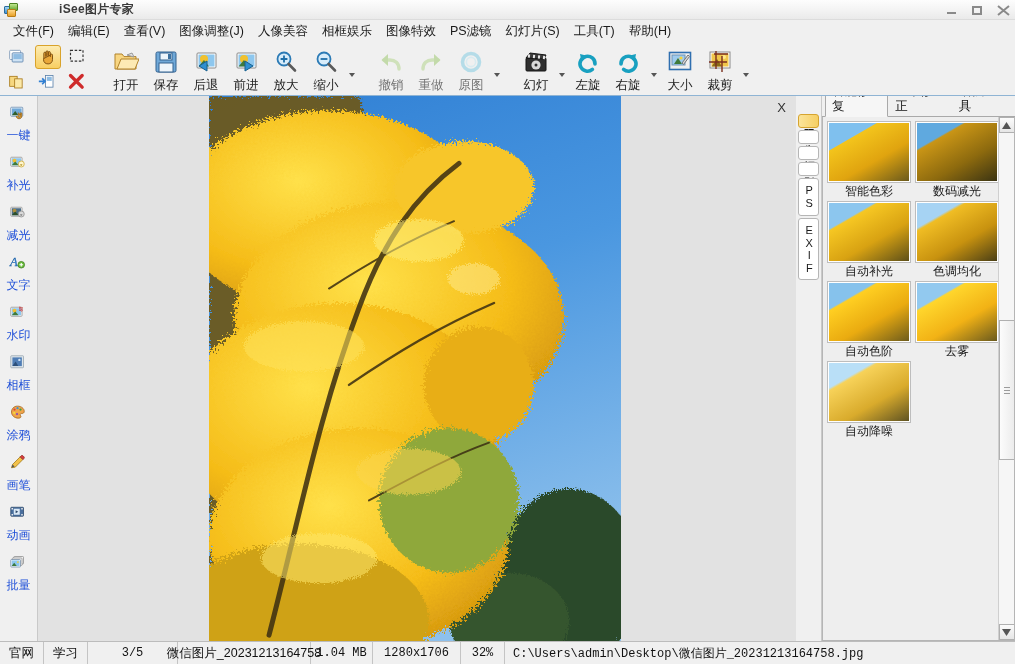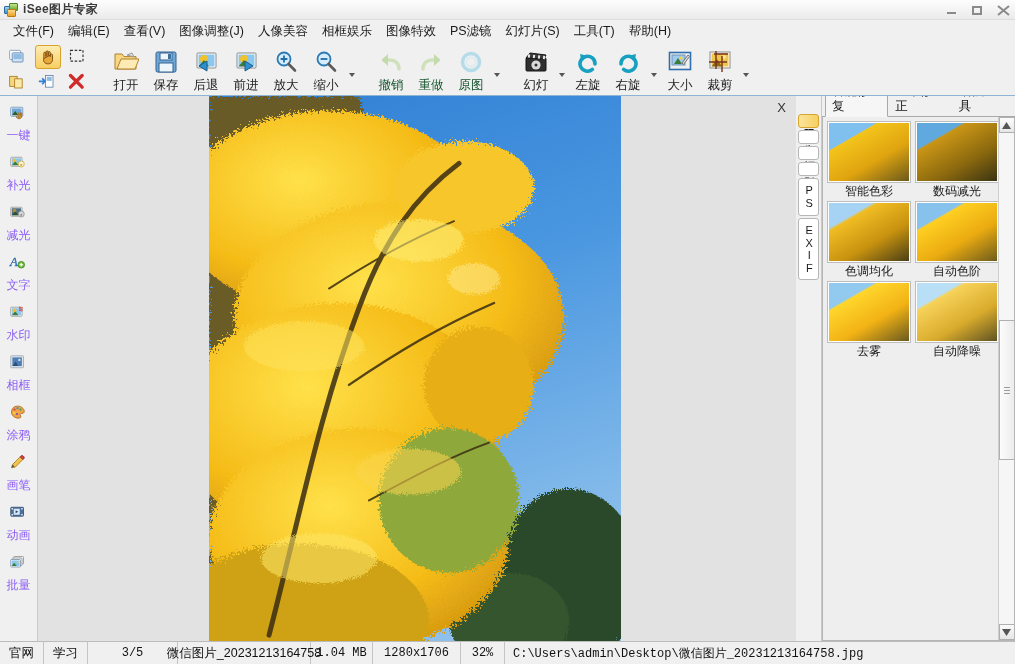--- a/index.html
+++ b/index.html
@@ -21,20 +21,21 @@
   
   #titlebar {
     height: 20px;
     background: linear-gradient(to bottom, #fdfdfd 0%, #f3f3f3 55%, #eaeaea 100%);
     border-bottom: 1px solid #dcdcdc;
     display: flex;
     align-items: center;
     padding-left: 4px;
     flex: 0 0 20px;
     position: relative;
+    gap: 36px;
   }
   #app-icon {
     width: 14px; height: 14px;
     margin-right: 5px;
     position: relative;
     flex: 0 0 auto;
   }
   #app-icon .sq1 {
     position: absolute; left: 0; top: 3px; width: 9px; height: 8px;
     background: linear-gradient(to bottom,#9fd3f2,#3f8fd0);
@@ -136,21 +137,21 @@
     padding-top: 3px;
     cursor: default;
     border: 1px solid transparent;
     border-radius: 3px;
     flex: 0 0 auto;
   }
   .tb-btn .ico { height: 28px; display:flex; align-items:center; justify-content:center; }
   .tb-btn .lbl {
     font-size: 12.5px; color: #222; margin-top: 1px; white-space: nowrap;
   }
-  .tb-btn.disabled .lbl { color: #14532d; }
+  .tb-btn.disabled .lbl { color: #737373; }
   .tb-caret {
     width: 12px;
     display: flex; align-items: center; justify-content: center;
     padding-top: 10px;
     cursor: default;
     flex: 0 0 12px;
   }
   .caret-tri {
     width:0;height:0;
     border-left:3.5px solid transparent;
@@ -180,21 +181,21 @@
   }
   .lb-item {
     width: 38px;
     height: 50px;
     display: flex; flex-direction: column;
     align-items: center; justify-content: flex-start;
     cursor: default;
     border: 1px solid transparent;
   }
   .lb-item .ico { height: 26px; display:flex; align-items:center; justify-content:center; }
-  .lb-item .lbl { font-size: 12px; color:#8b5cf6; line-height: 14px; margin-top:1px; }
+  .lb-item .lbl { font-size: 12px; color:#1d4ed8; line-height: 14px; margin-top:1px; }
 
   
   #workspace {
     flex: 1 1 auto;
     position: relative;
     background: #e2e2e2;
     overflow: hidden;
     min-width: 0;
   }
   #canvas-wrap {
@@ -877,20 +878,26 @@
               <div class="fx-thumb">
                 <div class="inner" style="background: linear-gradient(150deg, rgb(127, 192, 238) 0%, rgb(127, 192, 238) 26%, rgb(243, 196, 28) 27%, rgb(224, 164, 15) 62%, rgb(107, 90, 28) 100%);"></div>
               </div>
               <div class="fx-label">智能色彩</div>
             </div>
             <div class="fx-cell">
               <div class="fx-thumb">
                 <div class="inner" style="background: linear-gradient(150deg, rgb(95, 169, 223) 0%, rgb(95, 169, 223) 25%, rgb(201, 149, 22) 27%, rgb(141, 106, 14) 64%, rgb(59, 52, 19) 100%);"></div>
               </div>
               <div class="fx-label">数码减光</div>
+            </div>
+            <div class="fx-cell">
+              <div class="fx-thumb">
+                <div class="inner" style="background: linear-gradient(150deg, rgb(140, 198, 238) 0%, rgb(140, 198, 238) 25%, rgb(246, 199, 35) 27%, rgb(216, 162, 18) 62%, rgb(94, 80, 25) 100%);"></div>
+              </div>
+              <div class="fx-label">自动补光</div>
             </div>
             <div class="fx-cell">
               <div class="fx-thumb">
                 <div class="inner" style="background: linear-gradient(150deg, rgb(166, 211, 243) 0%, rgb(166, 211, 243) 24%, rgb(240, 189, 36) 27%, rgb(200, 146, 15) 63%, rgb(74, 63, 22) 100%);"></div>
               </div>
               <div class="fx-label">色调均化</div>
             </div>
             <div class="fx-cell">
               <div class="fx-thumb">
                 <div class="inner" style="background: linear-gradient(150deg, rgb(134, 194, 236) 0%, rgb(134, 194, 236) 25%, rgb(255, 207, 34) 27%, rgb(234, 171, 16) 62%, rgb(110, 92, 28) 100%);"></div>

